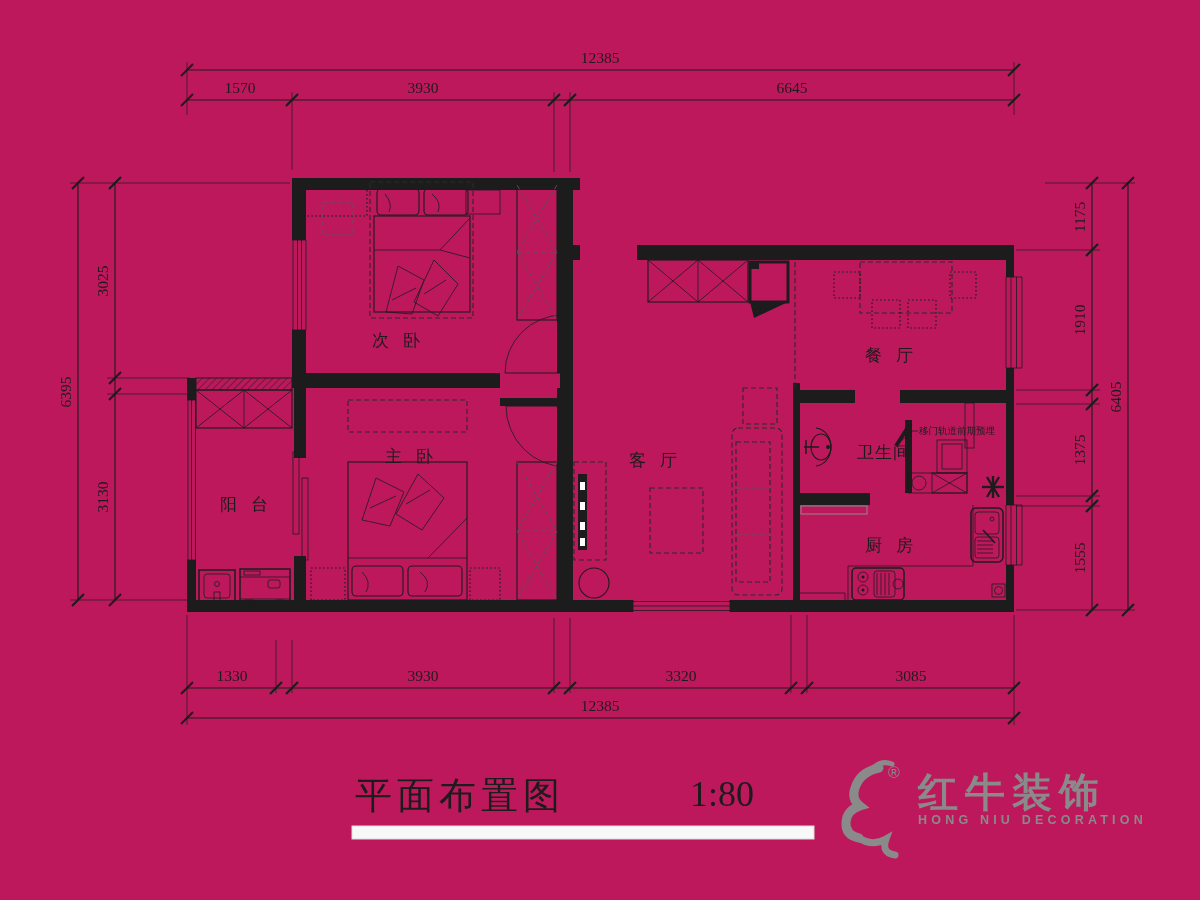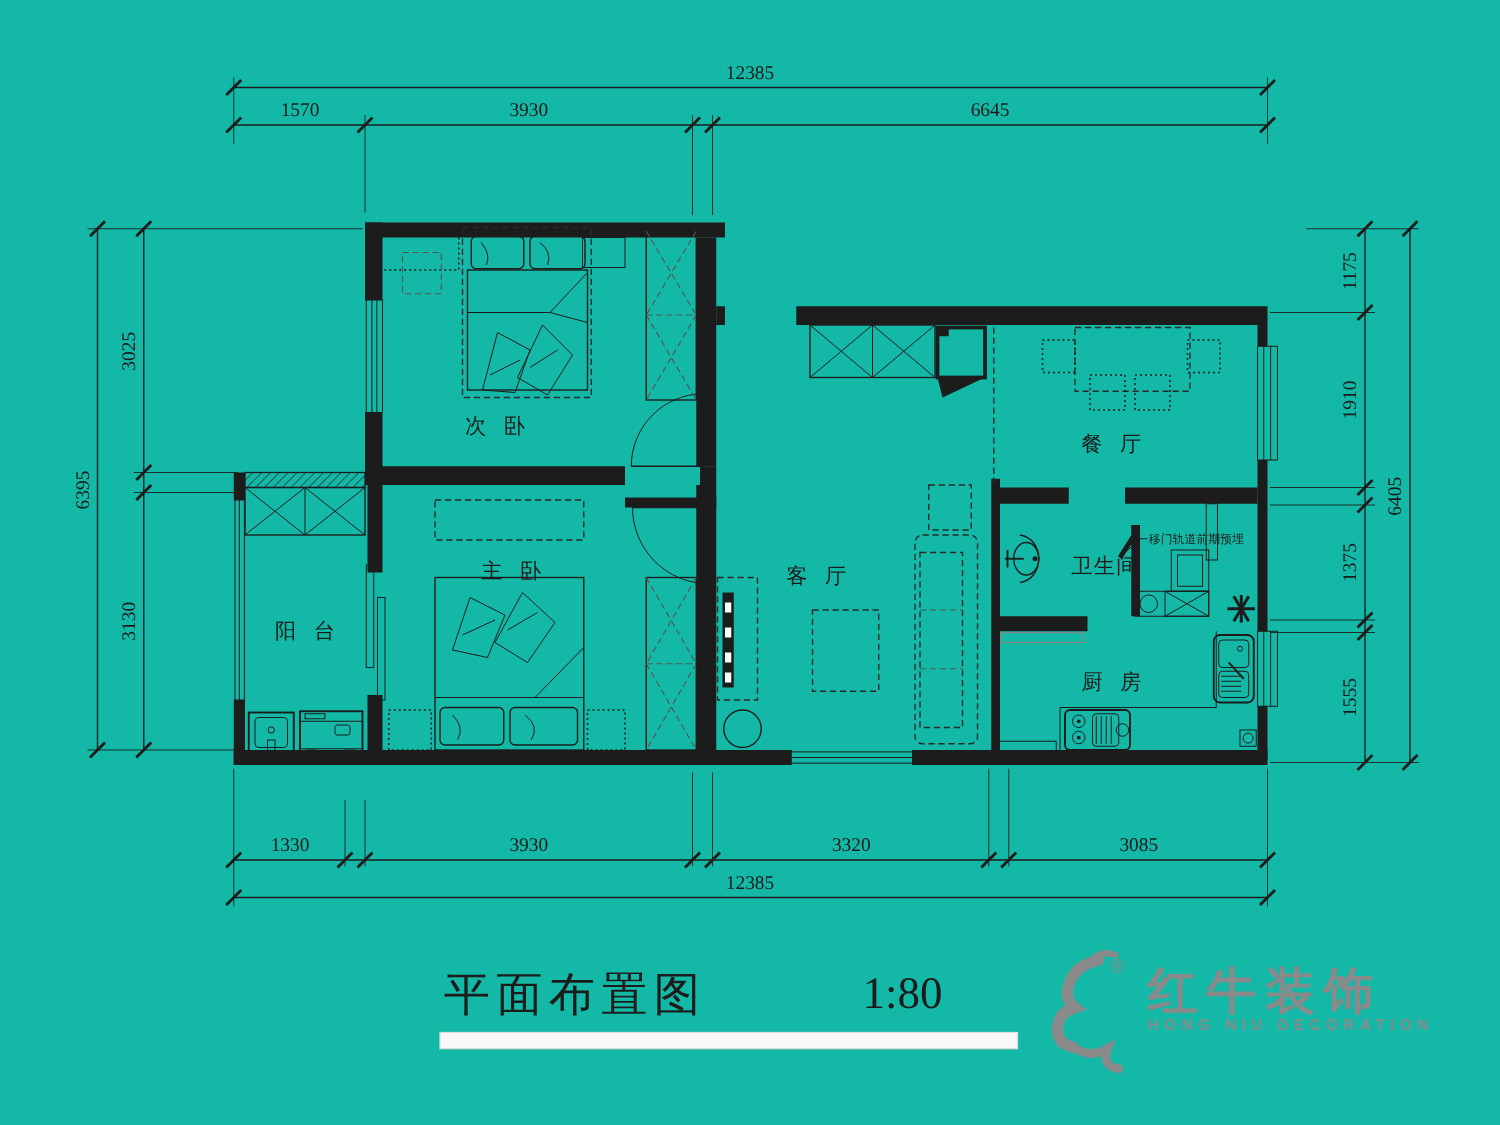--- a/index.html
+++ b/index.html
@@ -1,16 +1,16 @@
 <!DOCTYPE html>
 <html><head>
 <meta charset="utf-8">
 <style>
   html,body{margin:0;padding:0;background:#ffffff;}
-  .stage{width:1200px;height:900px;position:relative;background:#14b8a6;overflow:hidden;}
+  .stage{width:1200px;height:900px;position:relative;background:#be185d;overflow:hidden;}
   svg{display:block;}
   
   .wall{fill:#1c1c1c;stroke:none;}
   .ln{stroke:#1c1c1c;stroke-width:1.1;fill:none;}
   .thin{stroke:#1c1c1c;stroke-width:0.8;fill:none;}
   .med{stroke:#1c1c1c;stroke-width:1.5;fill:none;}
   .thick{stroke:#1c1c1c;stroke-width:3;fill:none;}
   .dash{stroke:#2a2a2a;stroke-width:1.1;fill:none;stroke-dasharray:5 3;}
   .dashlt{stroke:#555;stroke-width:0.9;fill:none;stroke-dasharray:5 3;}
   .dot{stroke:#1c1c1c;stroke-width:1.2;fill:none;stroke-dasharray:1.6 2.4;}

